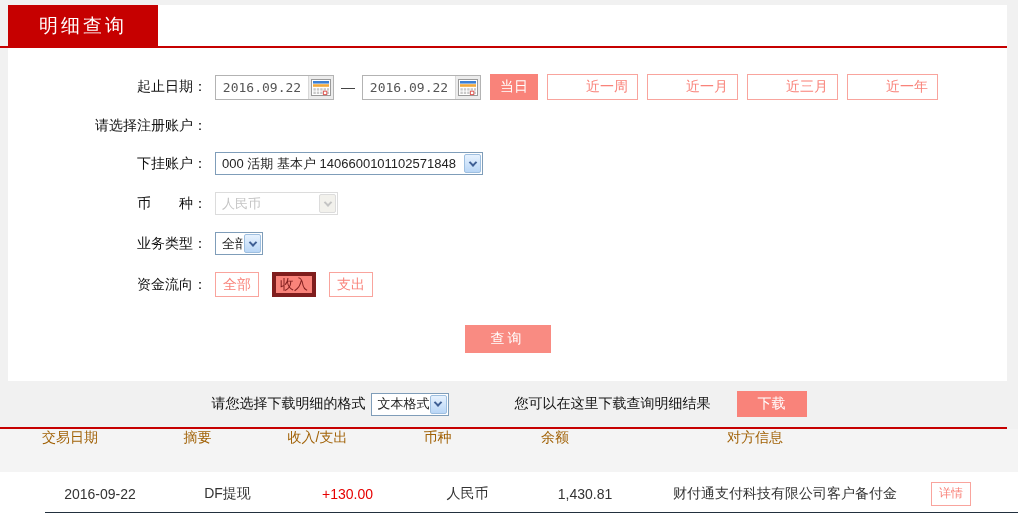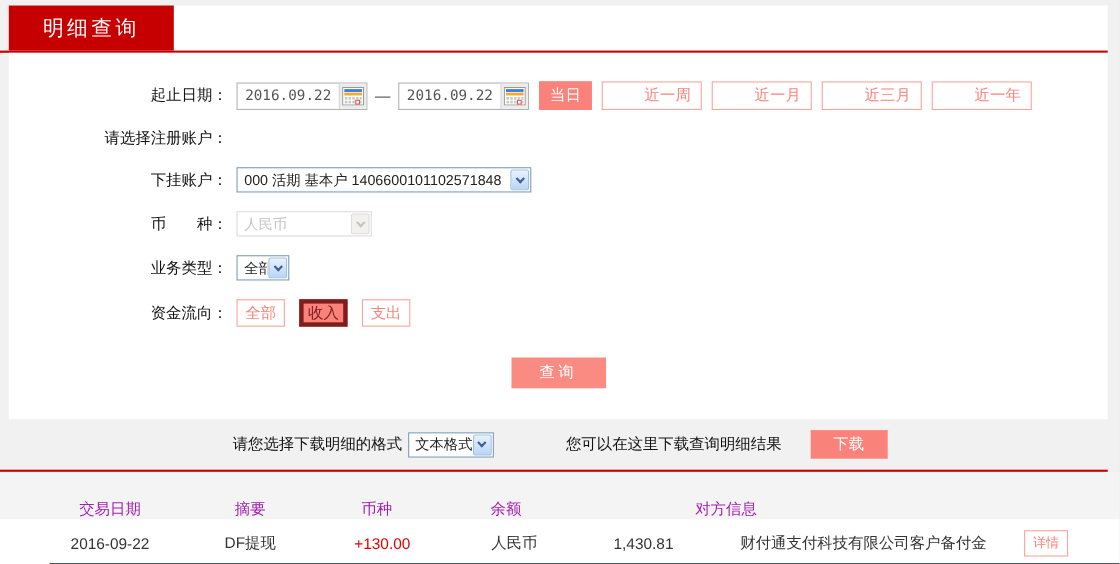--- a/index.html
+++ b/index.html
@@ -62,22 +62,22 @@
                letter-spacing:3px; border:none; display:flex; align-items:center; justify-content:center; cursor:pointer; }
 
   
   .dl-row { height:46px; display:flex; align-items:center; justify-content:center; font-size:14px; color:#111; }
   .dl-label { margin-right:5px; }
   .dl-hint { margin-left:66px; }
   .dl-btn { width:70px; height:26px; margin-left:26px; background:#f9837a; color:#fff; border:none;
             font-size:14px; display:flex; align-items:center; justify-content:center; cursor:pointer; }
 
   
-  .tbl-header { height:43px; background:#f4f4f4; display:flex; align-items:flex-end;
-                color:#a21caf; font-size:14px; padding-left:30px; }
+  .tbl-header { height:43px; background:#f4f4f4; display:flex; align-items:flex-start;
+                color:#a16207; font-size:14px; }
   .tbl-row { height:43px; background:#fff; display:flex; align-items:center;
              color:#333; font-size:14px; padding-left:30px; }
   .c1 { width:140px; text-align:center; }
   .c2 { width:115px; text-align:center; }
   .c3 { width:125px; text-align:center; }
   .c4 { width:115px; text-align:center; }
   .c5 { width:120px; text-align:center; }
   .c6 { width:280px; text-align:center; }
   .amount { color:#e60000; }
   .detail-btn { width:40px; height:24px; margin-left:6px; background:#fff; border:1px solid #f9a49d;
@@ -208,20 +208,21 @@
     </div>
     <span class="dl-hint">您可以在这里下载查询明细结果</span>
     <button class="dl-btn">下载</button>
   </div>
 
   <div class="red-line thin"></div>
 
   <div class="tbl-header">
     <span class="c1">交易日期</span>
     <span class="c2">摘要</span>
+    <span class="c3">收入/支出</span>
     <span class="c4">币种</span>
     <span class="c5">余额</span>
     <span class="c6">对方信息</span>
   </div>
 
   <div class="tbl-row">
     <span class="c1">2016-09-22</span>
     <span class="c2">DF提现</span>
     <span class="c3 amount">+130.00</span>
     <span class="c4">人民币</span>

